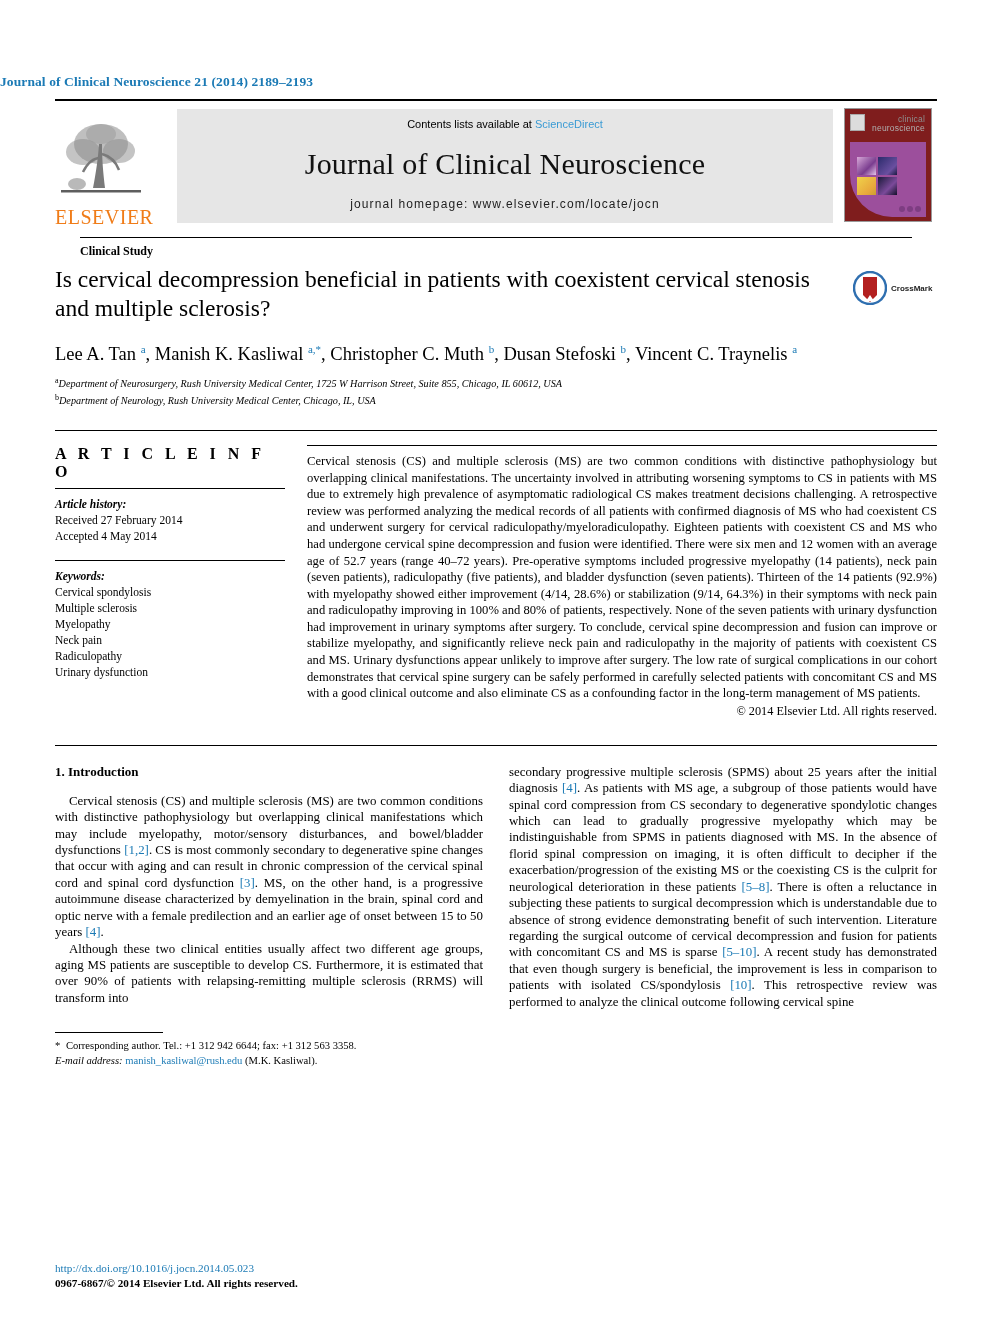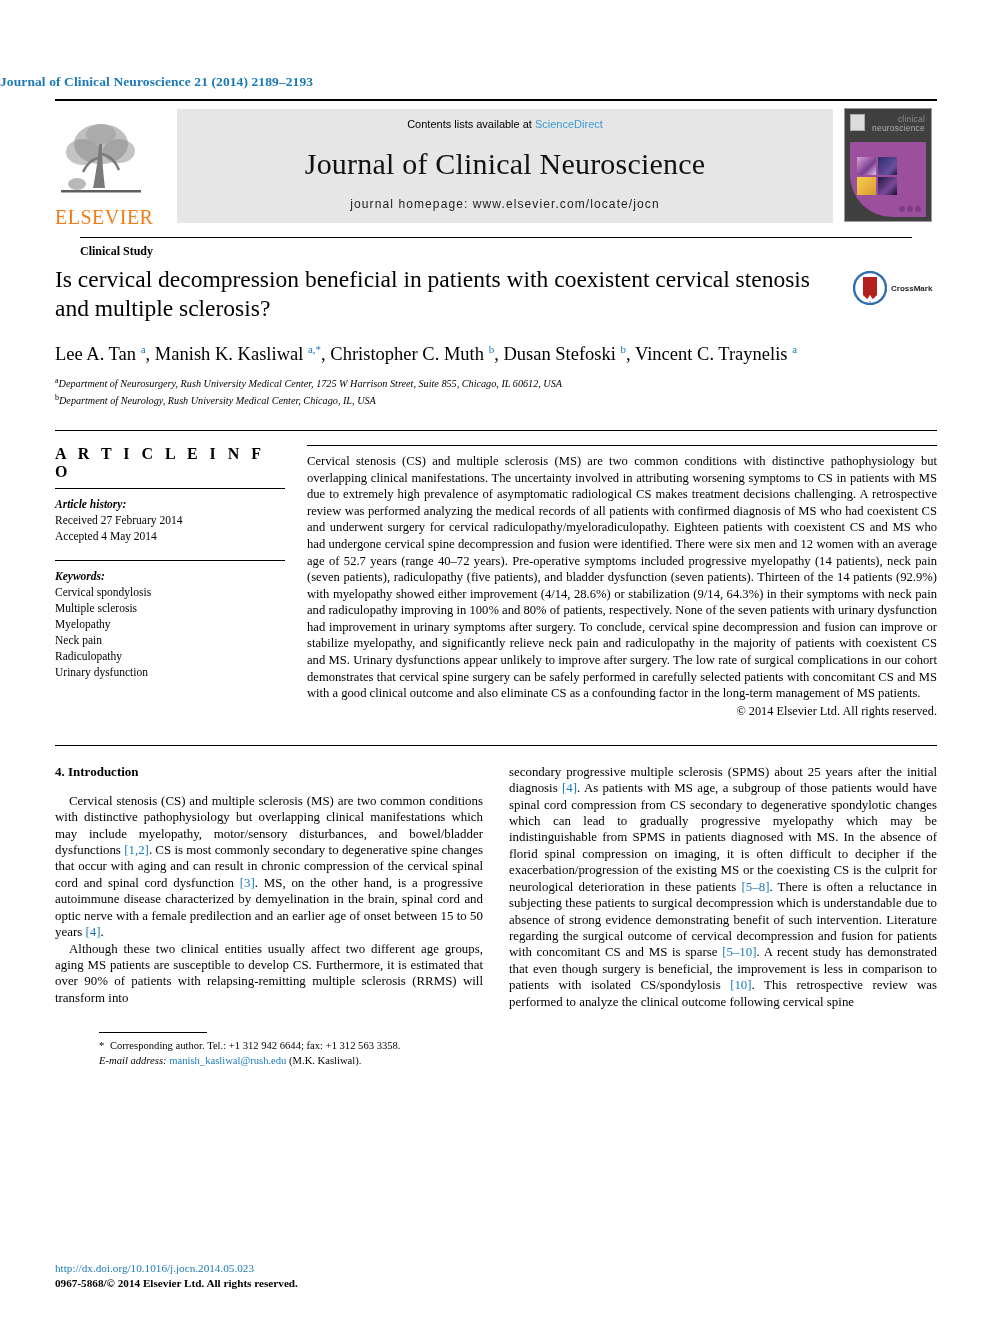--- a/index.html
+++ b/index.html
@@ -93,21 +93,21 @@
     flex: 0 0 98px;
     width: 98px;
     display: flex;
     align-items: center;
     justify-content: center;
   }
   .cover {
     width: 86px;
     height: 112px;
     border: 1px solid #9a9a9a;
-    background: #404040;
+    background: #7f1d1d;
     position: relative;
     overflow: hidden;
   }
   .cover-top {
     position: absolute; top: 5px; left: 5px; right: 5px; height: 26px;
   }
   .cover-badge {
     position: absolute; left: 0; top: 0; width: 13px; height: 15px;
     background: #dcdcdc; border: 1px solid #aaa;
   }
@@ -269,21 +269,20 @@
   .cite { color: #1b7ab5; }
   .link { color: #1b7ab5; }
 
   
   .footnote {
     margin-top: 20px;
     padding-top: 6px;
     font-family: "Liberation Serif", serif;
     font-size: 10.6px;
     line-height: 15px;
-    margin-left: 44px;
   }
   .footnote .divider {
     border-top: 1px solid #000;
     width: 108px;
     margin-bottom: 5px;
   }
   .footnote .star { margin-right: 3px; }
   .email-label { font-style: italic; }
 
   .page-footer {
@@ -404,21 +403,21 @@
     <div class="col-abstract">
       <div class="rule"></div>
       <p class="abstract-text">Cervical stenosis (CS) and multiple sclerosis (MS) are two common conditions with distinctive pathophysiology but overlapping clinical manifestations. The uncertainty involved in attributing worsening symptoms to CS in patients with MS due to extremely high prevalence of asymptomatic radiological CS makes treatment decisions challenging. A retrospective review was performed analyzing the medical records of all patients with confirmed diagnosis of MS who had coexistent CS and underwent surgery for cervical radiculopathy/myeloradiculopathy. Eighteen patients with coexistent CS and MS who had undergone cervical spine decompression and fusion were identified. There were six men and 12 women with an average age of 52.7 years (range 40–72 years). Pre-operative symptoms included progressive myelopathy (14 patients), neck pain (seven patients), radiculopathy (five patients), and bladder dysfunction (seven patients). Thirteen of the 14 patients (92.9%) with myelopathy showed either improvement (4/14, 28.6%) or stabilization (9/14, 64.3%) in their symptoms with neck pain and radiculopathy improving in 100% and 80% of patients, respectively. None of the seven patients with urinary dysfunction had improvement in urinary symptoms after surgery. To conclude, cervical spine decompression and fusion can improve or stabilize myelopathy, and significantly relieve neck pain and radiculopathy in the majority of patients with coexistent CS and MS. Urinary dysfunctions appear unlikely to improve after surgery. The low rate of surgical complications in our cohort demonstrates that cervical spine surgery can be safely performed in carefully selected patients with concomitant CS and MS with a good clinical outcome and also eliminate CS as a confounding factor in the long-term management of MS patients.</p>
       <div class="copyright">© 2014 Elsevier Ltd. All rights reserved.</div>
     </div>
   </div>
 
   <div class="body-wrap">
 
     <div class="col">
-      <div class="sec-head">4. Introduction</div>
+      <div class="sec-head">1. Introduction</div>
       <p class="para">Cervical stenosis (CS) and multiple sclerosis (MS) are two common conditions with distinctive pathophysiology but overlapping clinical manifestations which may include myelopathy, motor/sensory disturbances, and bowel/bladder dysfunctions <span class="cite">[1,2]</span>. CS is most commonly secondary to degenerative spine changes that occur with aging and can result in chronic compression of the cervical spinal cord and spinal cord dysfunction <span class="cite">[3]</span>. MS, on the other hand, is a progressive autoimmune disease characterized by demyelination in the brain, spinal cord and optic nerve with a female predilection and an earlier age of onset between 15 to 50 years <span class="cite">[4]</span>.</p>
       <p class="para">Although these two clinical entities usually affect two different age groups, aging MS patients are susceptible to develop CS. Furthermore, it is estimated that over 90% of patients with relapsing-remitting multiple sclerosis (RRMS) will transform into</p>
 
       <div class="footnote">
         <div class="divider"></div>
         <div><span class="star">*</span> Corresponding author. Tel.: +1 312 942 6644; fax: +1 312 563 3358.</div>
         <div>
           <span class="email-label">E-mail address:</span>
           <span class="link">manish_kasliwal@rush.edu</span>
           <span>(M.K. Kasliwal).</span>
@@ -426,16 +425,16 @@
       </div>
     </div>
 
     <div class="col">
       <p class="para cont">secondary progressive multiple sclerosis (SPMS) about 25 years after the initial diagnosis <span class="cite">[4]</span>. As patients with MS age, a subgroup of those patients would have spinal cord compression from CS secondary to degenerative spondylotic changes which can lead to gradually progressive myelopathy which may be indistinguishable from SPMS in patients diagnosed with MS. In the absence of florid spinal compression on imaging, it is often difficult to decipher if the exacerbation/progression of the existing MS or the coexisting CS is the culprit for neurological deterioration in these patients <span class="cite">[5–8]</span>. There is often a reluctance in subjecting these patients to surgical decompression which is understandable due to absence of strong evidence demonstrating benefit of such intervention. Literature regarding the surgical outcome of cervical decompression and fusion for patients with concomitant CS and MS is sparse <span class="cite">[5–10]</span>. A recent study has demonstrated that even though surgery is beneficial, the improvement is less in comparison to patients with isolated CS/spondylosis <span class="cite">[10]</span>. This retrospective review was performed to analyze the clinical outcome following cervical spine</p>
     </div>
   </div>
 
   <div class="page-footer">
     <div class="doi">http://dx.doi.org/10.1016/j.jocn.2014.05.023</div>
-    <div class="issn">0967-5868/© 2014 Elsevier Ltd. All rights reserved.</div>
+    <div class="issn">0967-6867/© 2014 Elsevier Ltd. All rights reserved.</div>
   </div>
 
 </div>
 
 </body></html>

